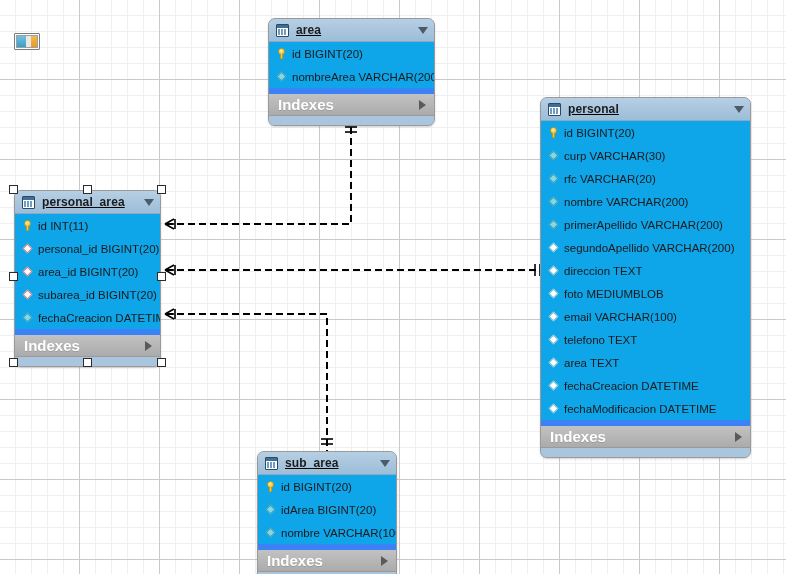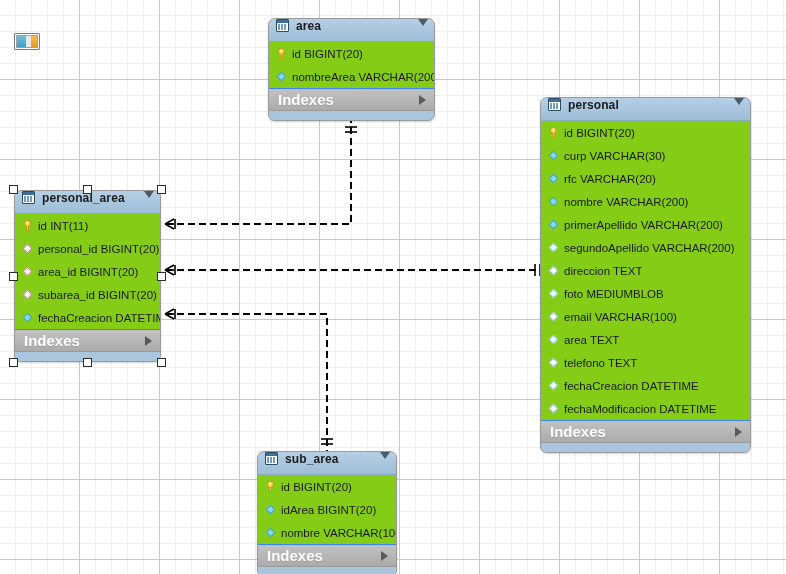--- a/index.html
+++ b/index.html
@@ -79,24 +79,26 @@
     border: 1px solid #9a9a9a;
     border-radius: 7px;
     background: #a9c6de;
     box-shadow: 0 1px 2px rgba(0,0,0,0.18);
     overflow: hidden;
   }
 
   .tbl-header {
     height: 23px;
     display: flex;
+    align-items: center;
     padding: 0 6px 0 7px;
     background: linear-gradient(#b6cfe4, #9dbdd8);
     border-bottom: 1px solid #8ca9c2;
     box-sizing: border-box;
+    text-decoration: underline;
   }
   .tbl-title {
     font-size: 12px;
     font-weight: bold;
     color: #1c1c1c;
     white-space: nowrap;
     flex: 1;
     letter-spacing: 0.1px;
     margin-left: 7px;
   }
@@ -136,22 +138,22 @@
   .caret-down {
     width: 0; height: 0;
     border-left: 5px solid transparent;
     border-right: 5px solid transparent;
     border-top: 7px solid #4b5b68;
     flex: none;
     margin-left: 4px;
   }
 
   .tbl-cols {
-    background: #84cc16;
-    border-bottom: 1px solid #3b82f6;
+    background: #0ea5e9;
+    border-bottom: 6px solid #3b82f6;
   }
   .col-row {
     height: 23px;
     display: flex;
     align-items: center;
     padding-left: 7px;
     box-sizing: border-box;
     white-space: nowrap;
   }
   .col-label {
@@ -362,25 +364,25 @@
             <div class="col-row">
               <span class="glyph dia hollow"></span>
               <span class="col-label">foto MEDIUMBLOB</span>
             </div>
             <div class="col-row">
               <span class="glyph dia hollow"></span>
               <span class="col-label">email VARCHAR(100)</span>
             </div>
             <div class="col-row">
               <span class="glyph dia hollow"></span>
+              <span class="col-label">telefono TEXT</span>
+            </div>
+            <div class="col-row">
+              <span class="glyph dia hollow"></span>
               <span class="col-label">area TEXT</span>
-            </div>
-            <div class="col-row">
-              <span class="glyph dia hollow"></span>
-              <span class="col-label">telefono TEXT</span>
             </div>
             <div class="col-row">
               <span class="glyph dia hollow"></span>
               <span class="col-label">fechaCreacion DATETIME</span>
             </div>
             <div class="col-row">
               <span class="glyph dia hollow"></span>
               <span class="col-label">fechaModificacion DATETIME</span>
             </div>
           </div>

